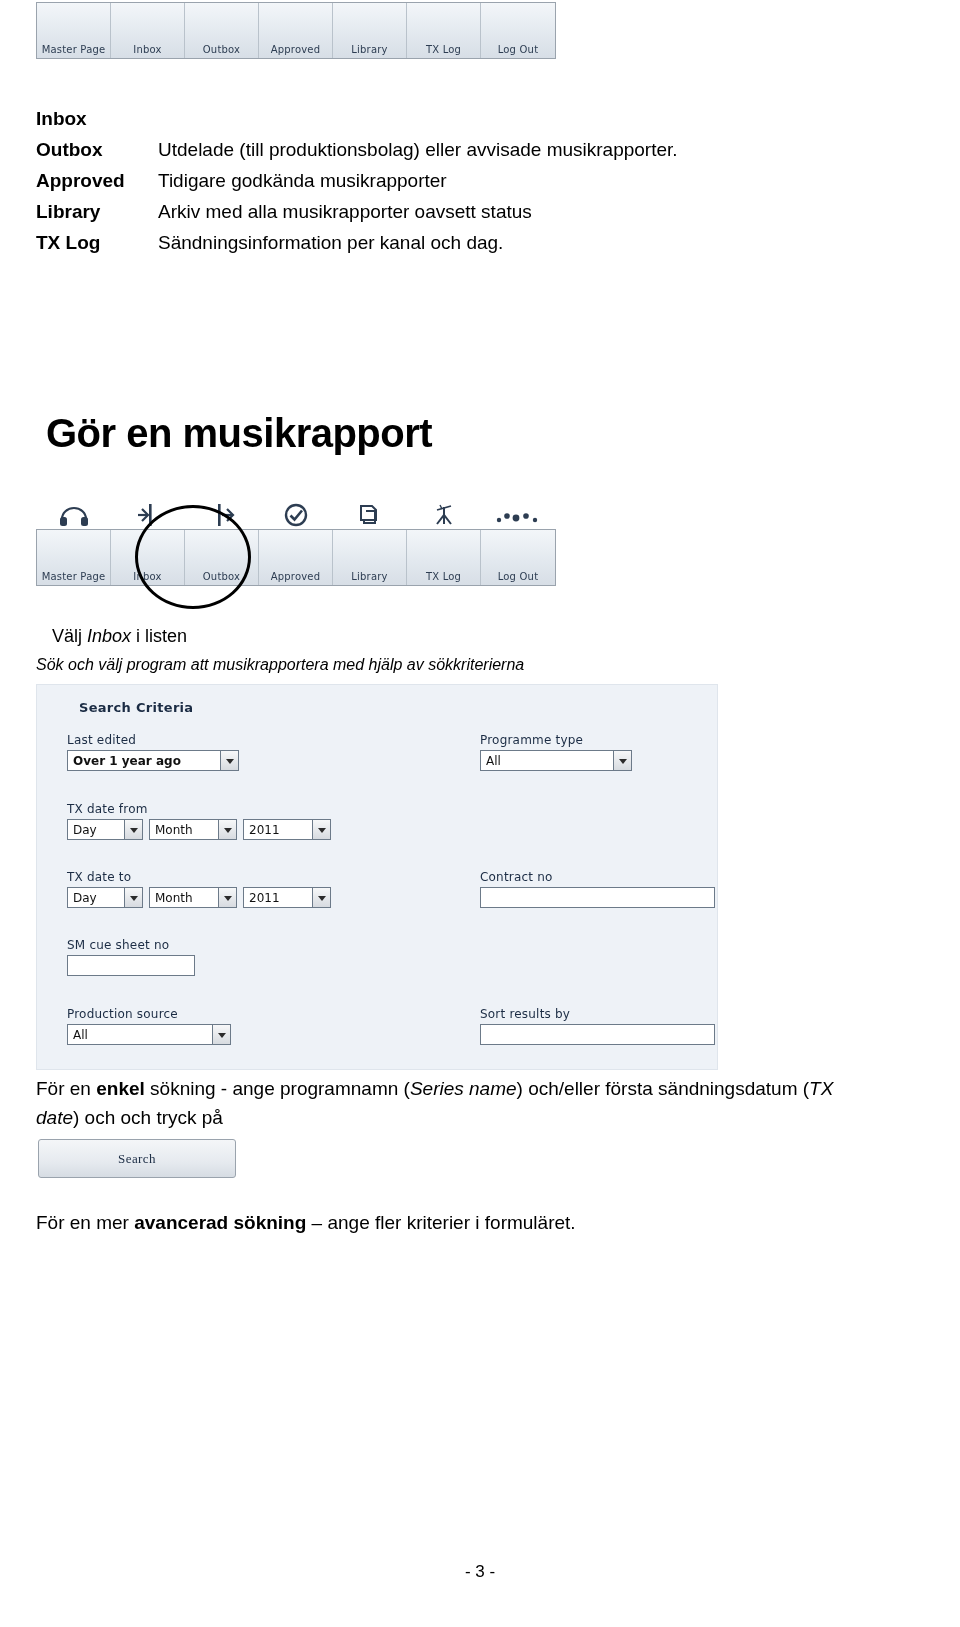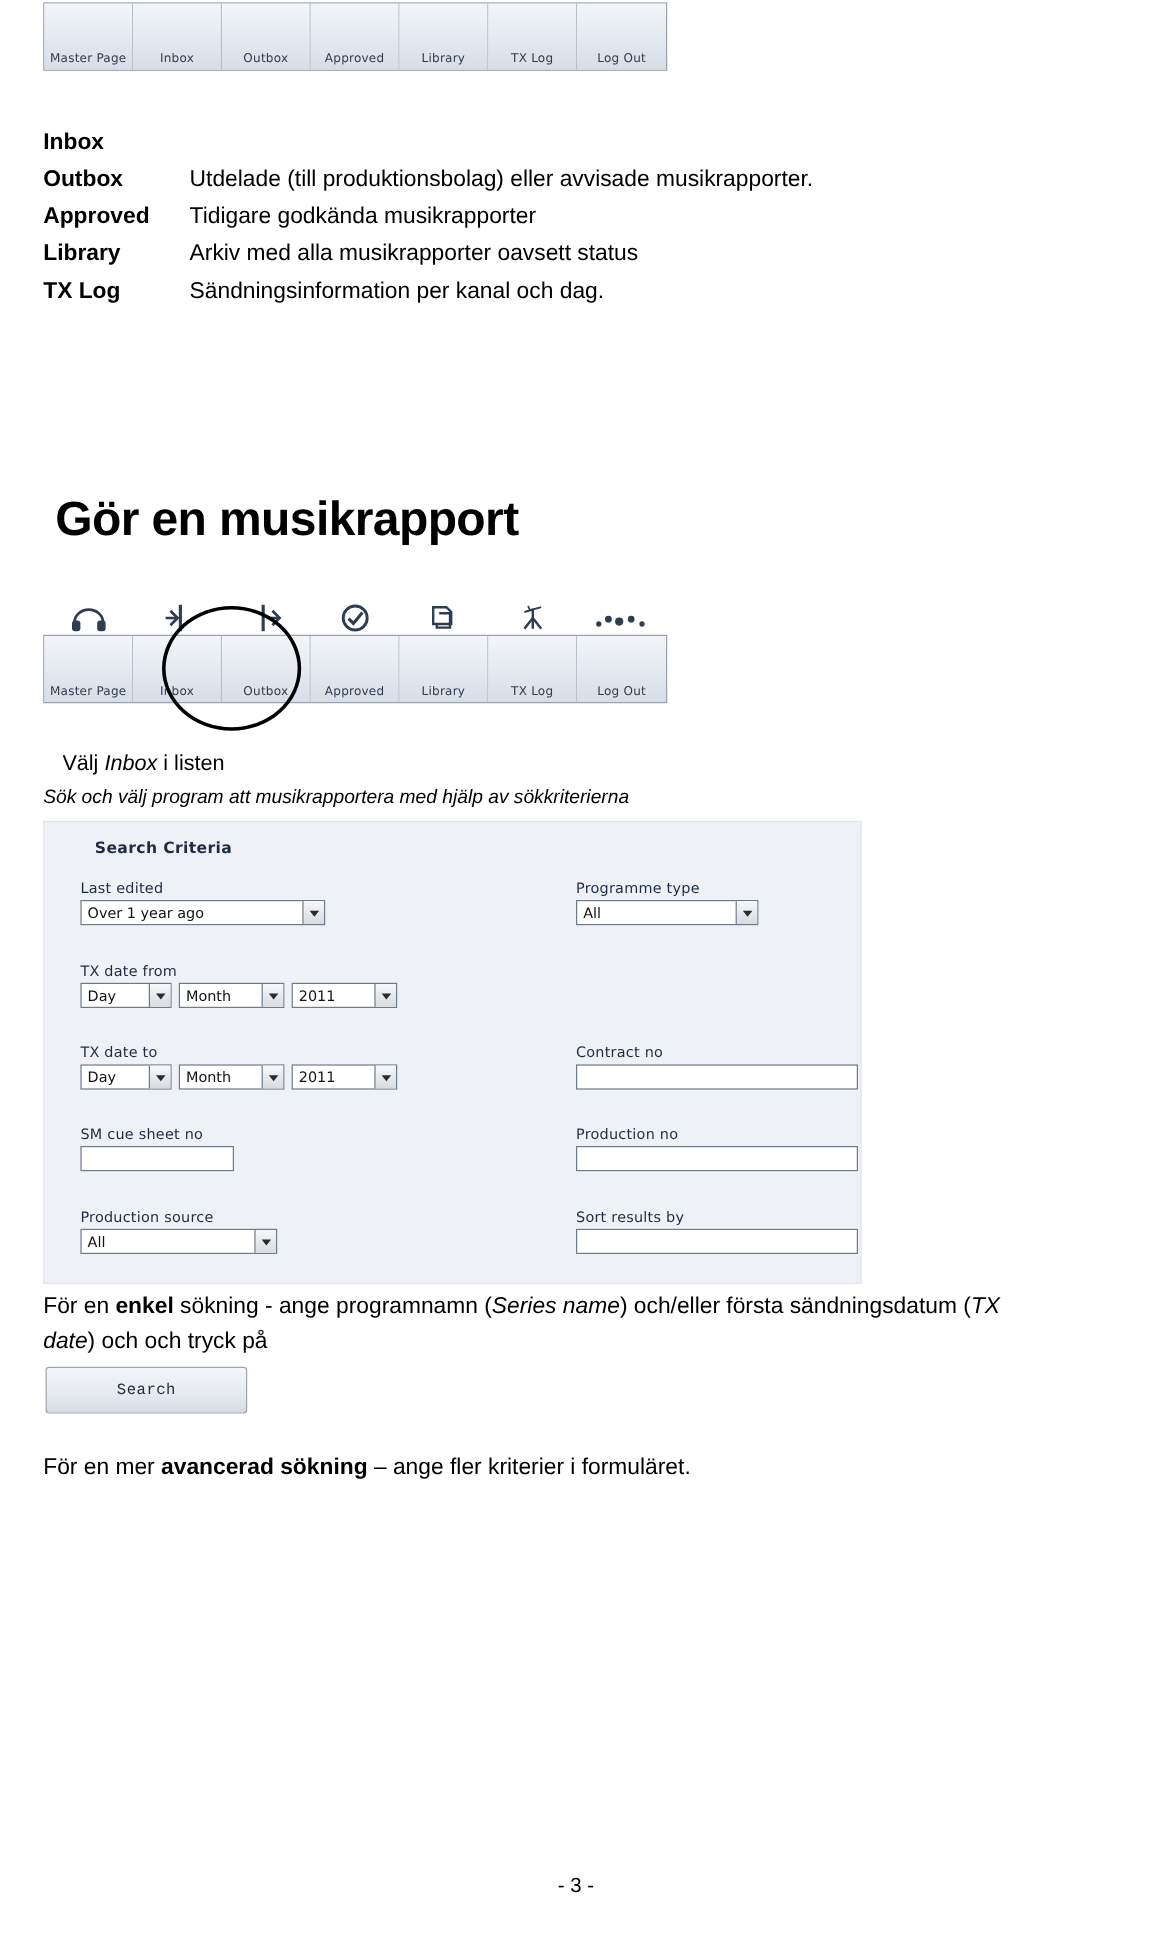--- a/index.html
+++ b/index.html
@@ -201,29 +201,29 @@
     width: 800px;
     font-size: 19px;
     line-height: 29px;
   }
 
   
   .search-btn {
     position: absolute;
     left: 38px;
     top: 1139px;
-    width: 168px;
+    width: 198px;
     height: 39px;
     background: linear-gradient(to bottom, #f4f6f8 0%, #e6eaef 60%, #d6dce3 100%);
     border: 1px solid #9aa3ad;
     border-radius: 3px;
     display: flex;
     align-items: center;
     justify-content: center;
-    font-family: Liberation Mono, monospace;
+    font-family: Liberation Serif, serif;
     font-size: 13px;
     color: #1b2c44;
     letter-spacing: .4px;
     box-sizing: border-box;
   }
 
   .para-last {
     position: absolute;
     left: 36px;
     top: 1212px;
@@ -418,21 +418,21 @@
 <div class="instr1">
   <span>Välj </span><span class="italic">Inbox</span><span> i listen</span>
 </div>
 <div class="instr2">Sök och välj program att musikrapportera med hjälp av sökkriterierna</div>
 
 <div class="form-shot">
   <div class="form-title">Search Criteria</div>
 
   <div class="fld" style="left:30px; top:48px; width:200px;">
     <div class="flabel">Last edited</div>
-    <div class="ctl select" style="width:204px;">
+    <div class="ctl select" style="width:172px;font-weight:bold;">
       <span class="val">Over 1 year ago</span>
       <span class="arrow"></span>
     </div>
   </div>
 
   <div class="fld" style="left:30px; top:117px; width:300px;">
     <div class="flabel">TX date from</div>
     <div style="display:flex; gap:6px;">
       <div class="ctl select" style="width:76px;">
         <span class="val">Day</span>
@@ -491,26 +491,20 @@
   </div>
 
 
   <div class="fld" style="left:443px; top:185px; width:240px;">
     <div class="flabel">Contract no</div>
     <div class="ctl" style="width:235px;">
       <span class="val"></span>
     </div>
   </div>
 
-  <div class="fld" style="left:443px; top:253px; width:240px;">
-    <div class="flabel">Production no</div>
-    <div class="ctl" style="width:235px;">
-      <span class="val"></span>
-    </div>
-  </div>
 
   <div class="fld" style="left:443px; top:322px; width:240px;">
     <div class="flabel">Sort results by</div>
     <div class="ctl" style="width:235px;">
       <span class="val"></span>
     </div>
   </div>
 </div>
 
 <div class="para-after">

